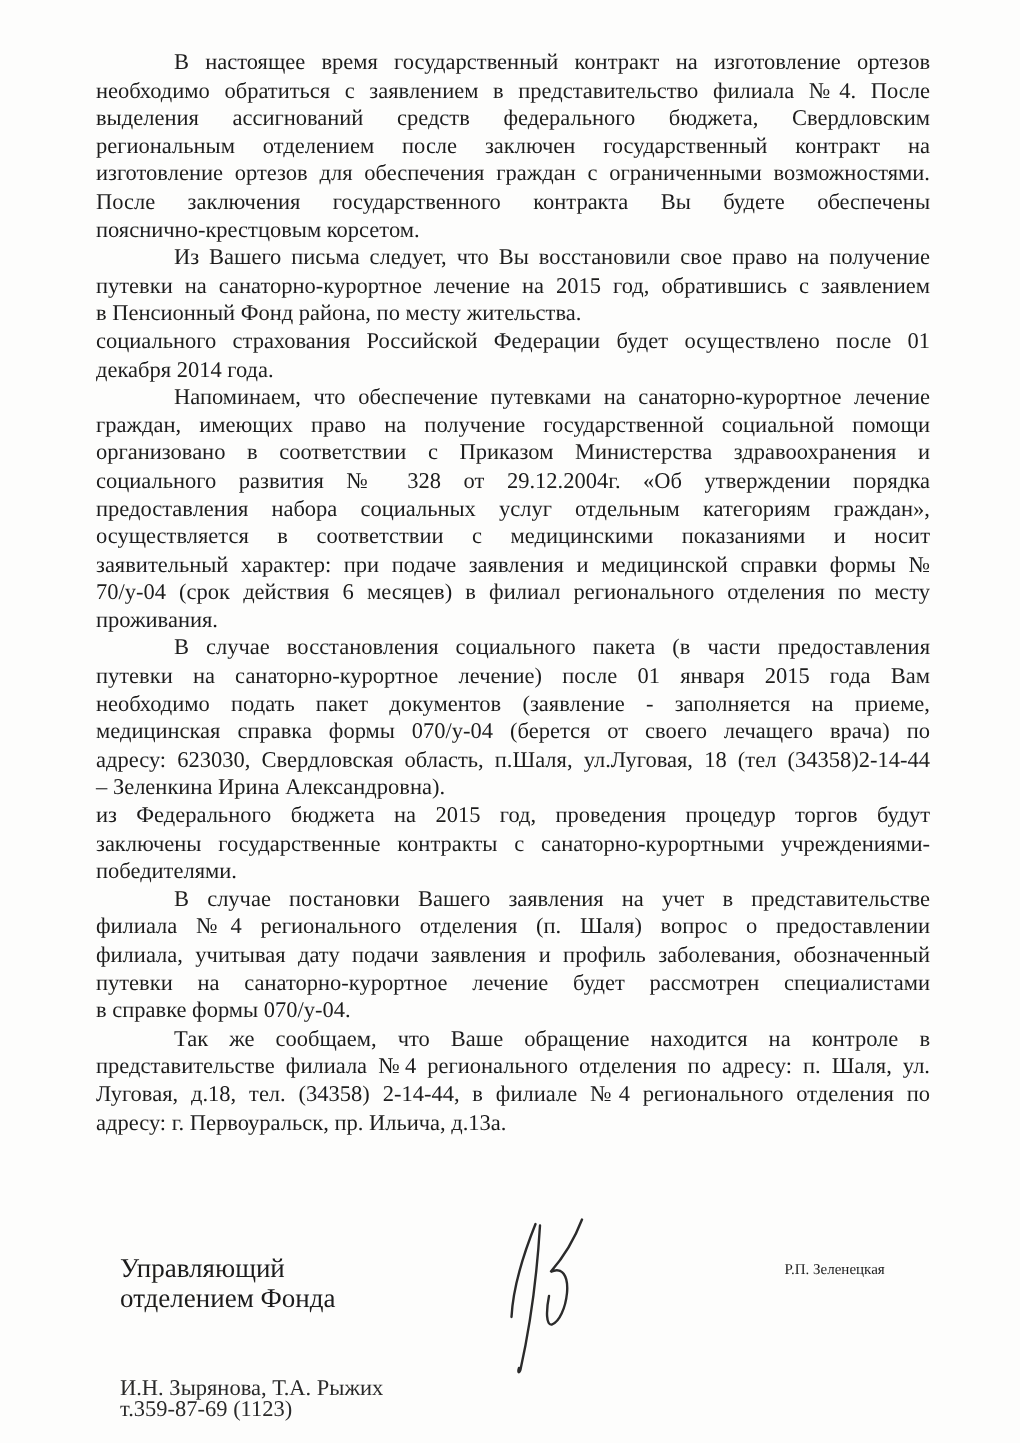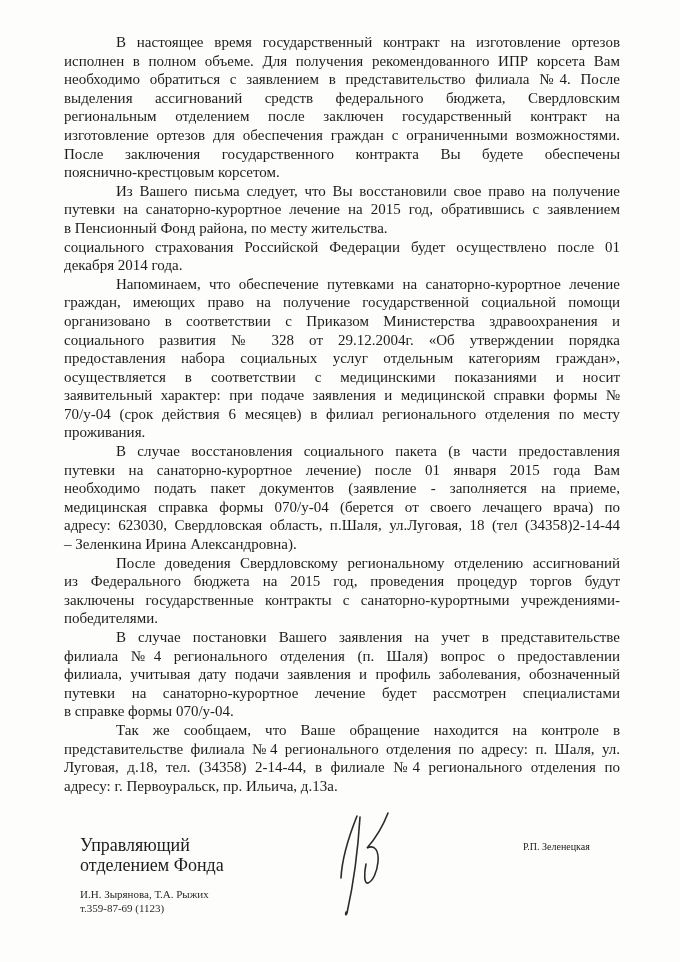--- a/index.html
+++ b/index.html
@@ -41,22 +41,22 @@
     color: #1c1c1c;
   }
   .sig-name {
     position: absolute;
     left: 523px; top: 841px;
     font-size: 10px;
     color: #1c1c1c;
   }
   .footer-note {
     position: absolute;
-    left: 80px; top: 888px;
-    font-size: 11px;
+    left: 80px; top: 920px;
+    font-size: 15px;
     line-height: 13.5px;
     color: #2a2a2a;
   }
   .signature-svg {
     position: absolute;
     left: 330px; top: 804px;
     width: 82px; height: 114px;
   }
   .signature-svg path {
     fill: none;
@@ -67,21 +67,20 @@
 </style>
 </head>
 <body>
 
 <div class="page">
 
   <div class="body-text">
 
     <div class="para">
       <div class="line first">В настоящее время государственный контракт на изготовление ортезов</div>
-      <div class="line">исполнен в полном объеме. Для получения рекомендованного ИПР корсета Вам</div>
       <div class="line">необходимо обратиться с заявлением в представительство филиала №4. После</div>
       <div class="line">выделения ассигнований средств федерального бюджета, Свердловским</div>
       <div class="line">региональным отделением после заключен государственный контракт на</div>
       <div class="line">изготовление ортезов для обеспечения граждан с ограниченными возможностями.</div>
       <div class="line">После заключения государственного контракта Вы будете обеспечены</div>
       <div class="line last">пояснично-крестцовым корсетом.</div>
     </div>
 
     <div class="para">
       <div class="line first">Из Вашего письма следует, что Вы восстановили свое право на получение</div>
@@ -109,21 +108,20 @@
     <div class="para">
       <div class="line first">В случае восстановления социального пакета (в части предоставления</div>
       <div class="line">путевки на санаторно-курортное лечение) после 01 января 2015 года Вам</div>
       <div class="line">необходимо подать пакет документов (заявление - заполняется на приеме,</div>
       <div class="line">медицинская справка формы 070/у-04 (берется от своего лечащего врача) по</div>
       <div class="line">адресу: 623030, Свердловская область, п.Шаля, ул.Луговая, 18 (тел (34358)2-14-44</div>
       <div class="line last">– Зеленкина Ирина Александровна).</div>
     </div>
 
     <div class="para">
-      <div class="line first">После доведения Свердловскому региональному отделению ассигнований</div>
       <div class="line">из Федерального бюджета на 2015 год, проведения процедур торгов будут</div>
       <div class="line">заключены государственные контракты с санаторно-курортными учреждениями-</div>
       <div class="line last">победителями.</div>
     </div>
 
     <div class="para">
       <div class="line first">В случае постановки Вашего заявления на учет в представительстве</div>
       <div class="line">филиала №4 регионального отделения (п. Шаля) вопрос о предоставлении</div>
       <div class="line">филиала, учитывая дату подачи заявления и профиль заболевания, обозначенный</div>
       <div class="line">путевки на санаторно-курортное лечение будет рассмотрен специалистами</div>

